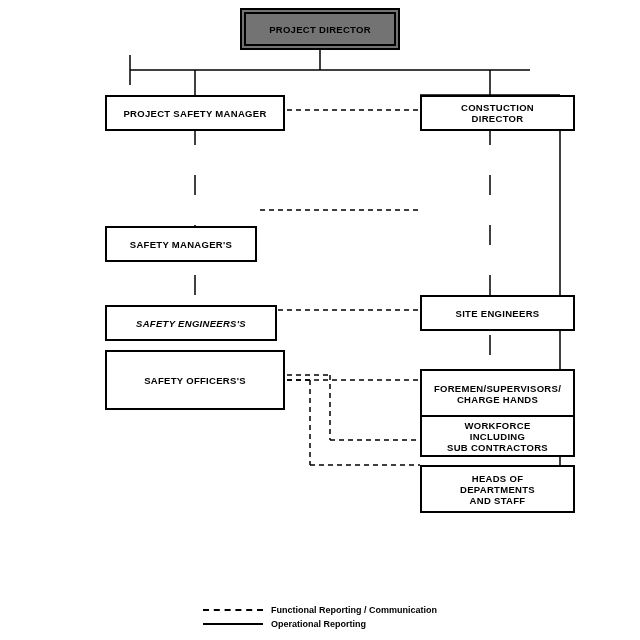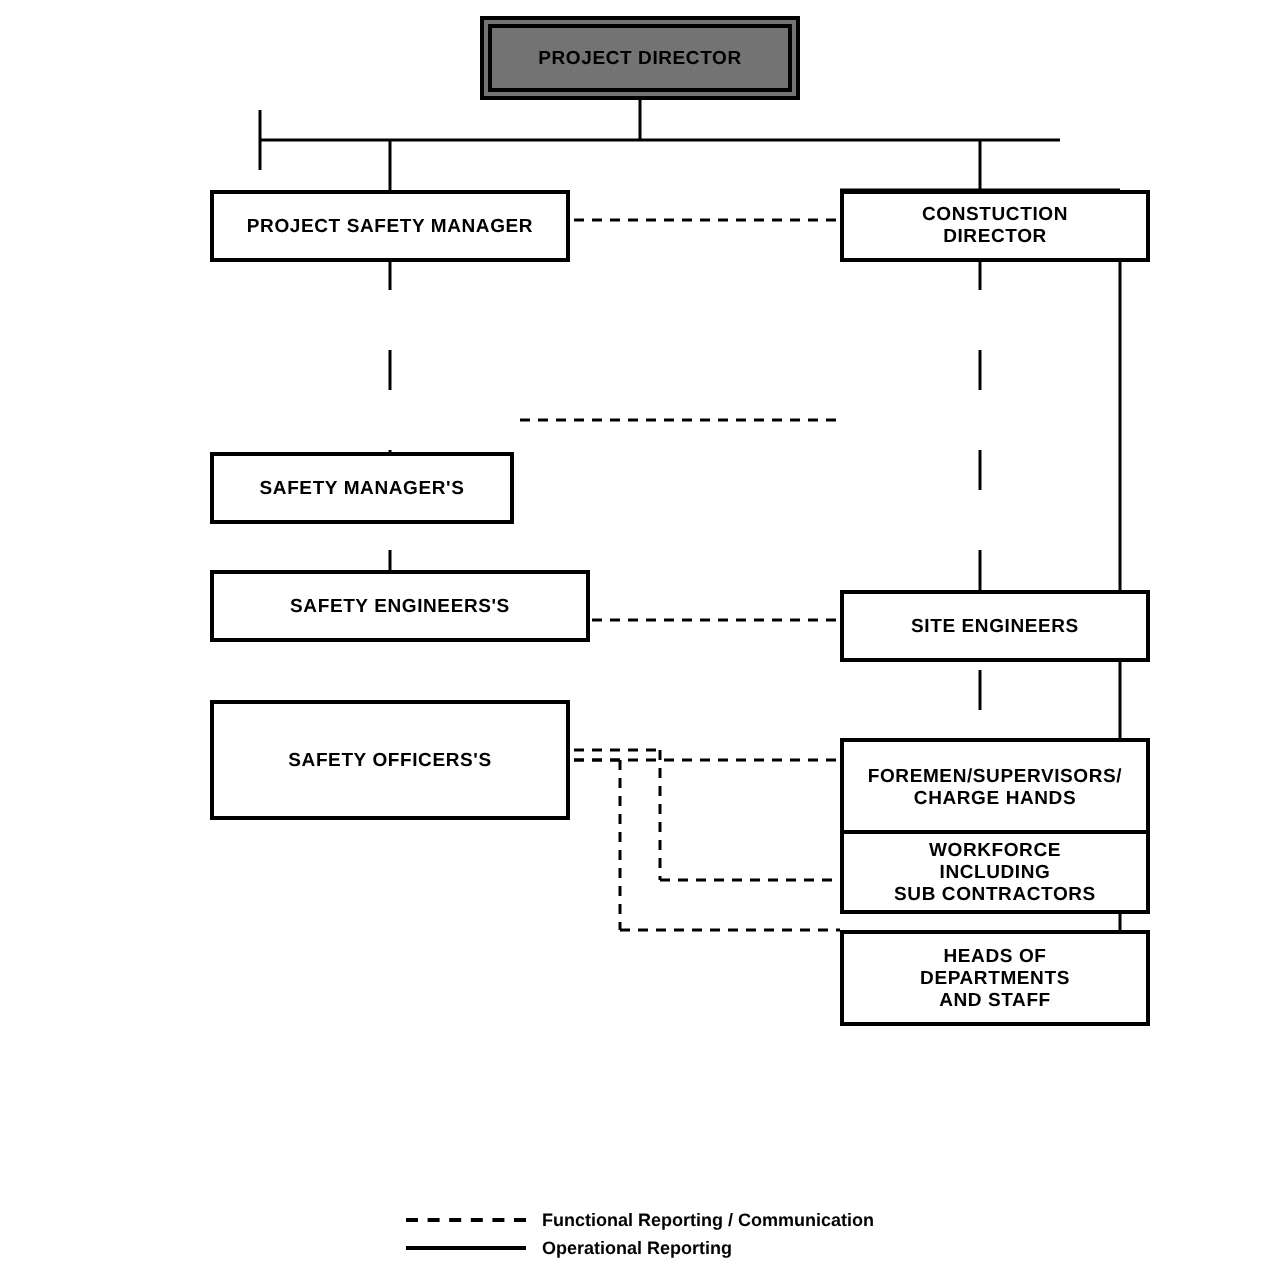--- a/index.html
+++ b/index.html
@@ -148,21 +148,21 @@
 
 
   <div class="box" style="left:105px; top:95px; width:180px; height:32px;">
     <span>PROJECT SAFETY MANAGER</span>
   </div>
 
   <div class="box" style="left:105px; top:206px; width:152px; height:32px;margin-top:20px;">
     <span>SAFETY MANAGER'S</span>
   </div>
 
-  <div class="box" style="left:105px; top:285px; width:190px; height:32px;">
+  <div class="box" style="left:105px; top:305px; width:172px; height:32px;font-style:italic;">
     <span>SAFETY ENGINEERS'S</span>
   </div>
 
   <div class="box" style="left:105px; top:350px; width:180px; height:60px;">
     <span>SAFETY OFFICERS'S</span>
   </div>
 
   <div class="box" style="left:420px; top:95px; width:155px; height:32px;">
     <span>CONSTUCTION DIRECTOR</span>
   </div>

